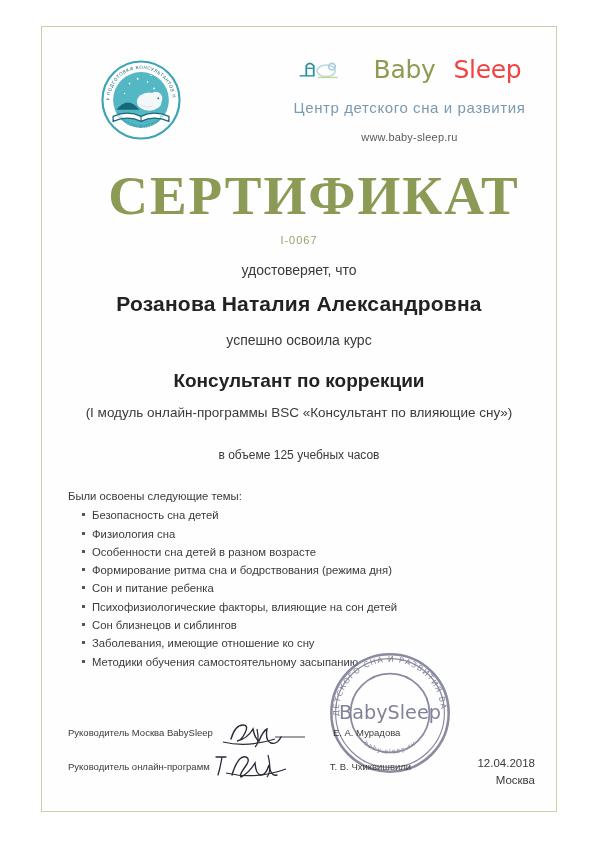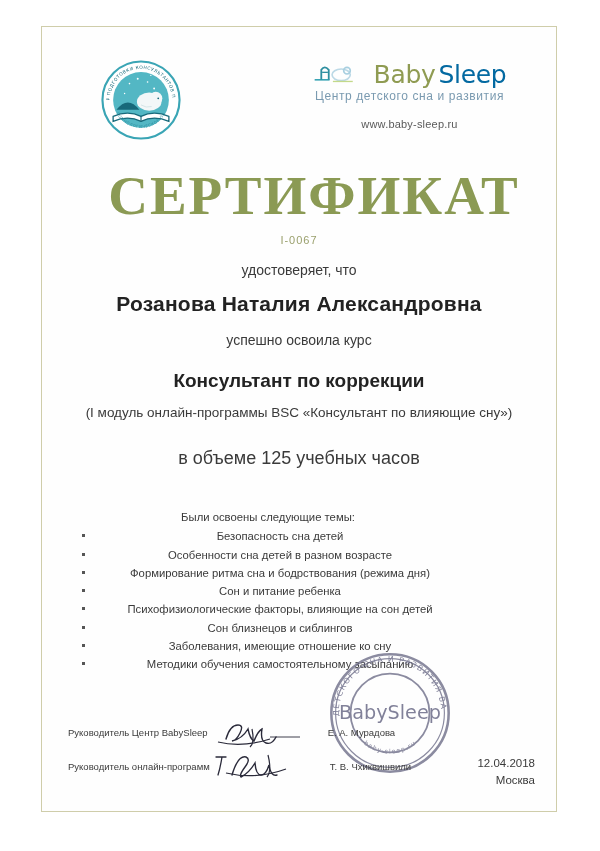--- a/index.html
+++ b/index.html
@@ -30,32 +30,32 @@
   }
   .seal-badge{
     position:absolute;left:58px;top:32px;
     width:82px;height:82px;
   }
   .brand{
     position:absolute;left:245px;top:30px;width:245px;
     text-align:center;
   }
   .brand-mark{
-    display:flex;align-items:flex-end;justify-content:center;gap:3px;
+    display:flex;align-items:flex-start;justify-content:center;gap:18px;
     height:30px;
   }
   .brand-word{
     font-size:25px;letter-spacing:-0.3px;line-height:1;
     font-family:"DejaVu Sans", sans-serif;
   }
   .brand-baby{color:#8f9b52;}
-  .brand-sleep{color:#0369a1;}
+  .brand-sleep{color:#ef4444;}
   .brand-tag{
-    margin-top:2px;
-    font-size:12px;color:#7a9ab0;letter-spacing:0.6px;
+    margin-top:12px;
+    font-size:15px;color:#7a9ab0;letter-spacing:0.6px;
   }
   .brand-url{
     margin-top:15px;
     font-size:11px;color:#5a5a5a;letter-spacing:0.2px;
   }
 
   
   .title{
     position:absolute;left:57px;top:168px;width:514px;
     text-align:center;
@@ -83,27 +83,27 @@
   }
   .sub{font-size:14px;color:#3a3a3a;margin:16px 0 0 0;}
   .course{
     font-size:19px;font-weight:bold;color:#222222;
     margin:20px 0 0 0;line-height:1.35;
   }
   .module{
     font-size:13.5px;color:#3a3a3a;margin:11px 0 0 0;
   }
   .hours{
-    font-size:18px;color:#3a3a3a;margin:28px 0 0 0;
+    font-size:12px;color:#3a3a3a;margin:28px 0 0 0;
   }
 
   
   .topics{
-    position:absolute;left:68px;top:508px;width:400px;
-    font-size:11.3px;color:#3a3a3a;line-height:1.62;text-align:center;
+    position:absolute;left:68px;top:487px;width:400px;
+    font-size:11.3px;color:#3a3a3a;line-height:1.62;
   }
   .topics-head{margin:0 0 1px 0;}
   .topics ul{margin:0;padding:0 0 0 14px;list-style:none;}
   .topics li{position:relative;padding-left:10px;}
   .topics li:before{
     content:"";position:absolute;left:0;top:7px;
     width:3px;height:3px;background:#555;border-radius:0;
   }
 
   
@@ -205,20 +205,21 @@
       <span>Консультант по коррекции</span><br>
     </p>
     <p class="module">(I модуль онлайн-программы BSC «Консультант по влияющие сну»)</p>
     <p class="hours">в объеме 125 учебных часов</p>
   </div>
 
   <div class="topics">
     <p class="topics-head">Были освоены следующие темы:</p>
     <ul>
       <li>Безопасность сна детей</li>
+      <li>Физиология сна</li>
       <li>Особенности сна детей в разном возрасте</li>
       <li>Формирование ритма сна и бодрствования (режима дня)</li>
       <li>Сон и питание ребенка</li>
       <li>Психофизиологические факторы, влияющие на сон детей</li>
       <li>Сон близнецов и сиблингов</li>
       <li>Заболевания, имеющие отношение ко сну</li>
       <li>Методики обучения самостоятельному засыпанию</li>
     </ul>
   </div>
 
@@ -237,21 +238,21 @@
       <text font-size="6" fill="#6b6b86" font-family="DejaVu Sans, sans-serif" letter-spacing="1">
         <textPath href="#stampBot" startOffset="50%" text-anchor="middle">baby-sleep.ru</textPath>
       </text>
       <text x="60" y="66" text-anchor="middle" font-size="18" font-family="DejaVu Sans, sans-serif" fill="#5e5e7d">BabySleep</text>
     </svg>
   </div>
 
   <div class="sigs">
 
     <div class="sig-row">
-      <span class="sig-label">Руководитель Центр BabySleep</span>
+      <span class="sig-label">Руководитель Москва BabySleep</span>
       <span class="sig-mark">
         <svg width="120" height="34" viewBox="0 0 120 34">
           <path d="M 18,24 q 4,-14 12,-14 q 6,0 2,8 q -4,8 -8,8 q 10,-2 16,-12
                    q 2,10 6,12 q 4,-10 8,-12 q -2,12 4,14 q 6,2 10,-6" fill="none" stroke="#2a2a3a" stroke-width="1.4" stroke-linecap="round"></path>
           <path d="M 10,27 q 24,6 52,-3" fill="none" stroke="#2a2a3a" stroke-width="1.2"></path>
           <path d="M 44,14 q 3,14 -2,18" fill="none" stroke="#2a2a3a" stroke-width="1.2"></path>
           <path d="M 62,22 L 92,22" stroke="#2a2a3a" stroke-width="0.9"></path>
         </svg>
       </span>
       <span class="sig-name">Е. А. Мурадова</span>

